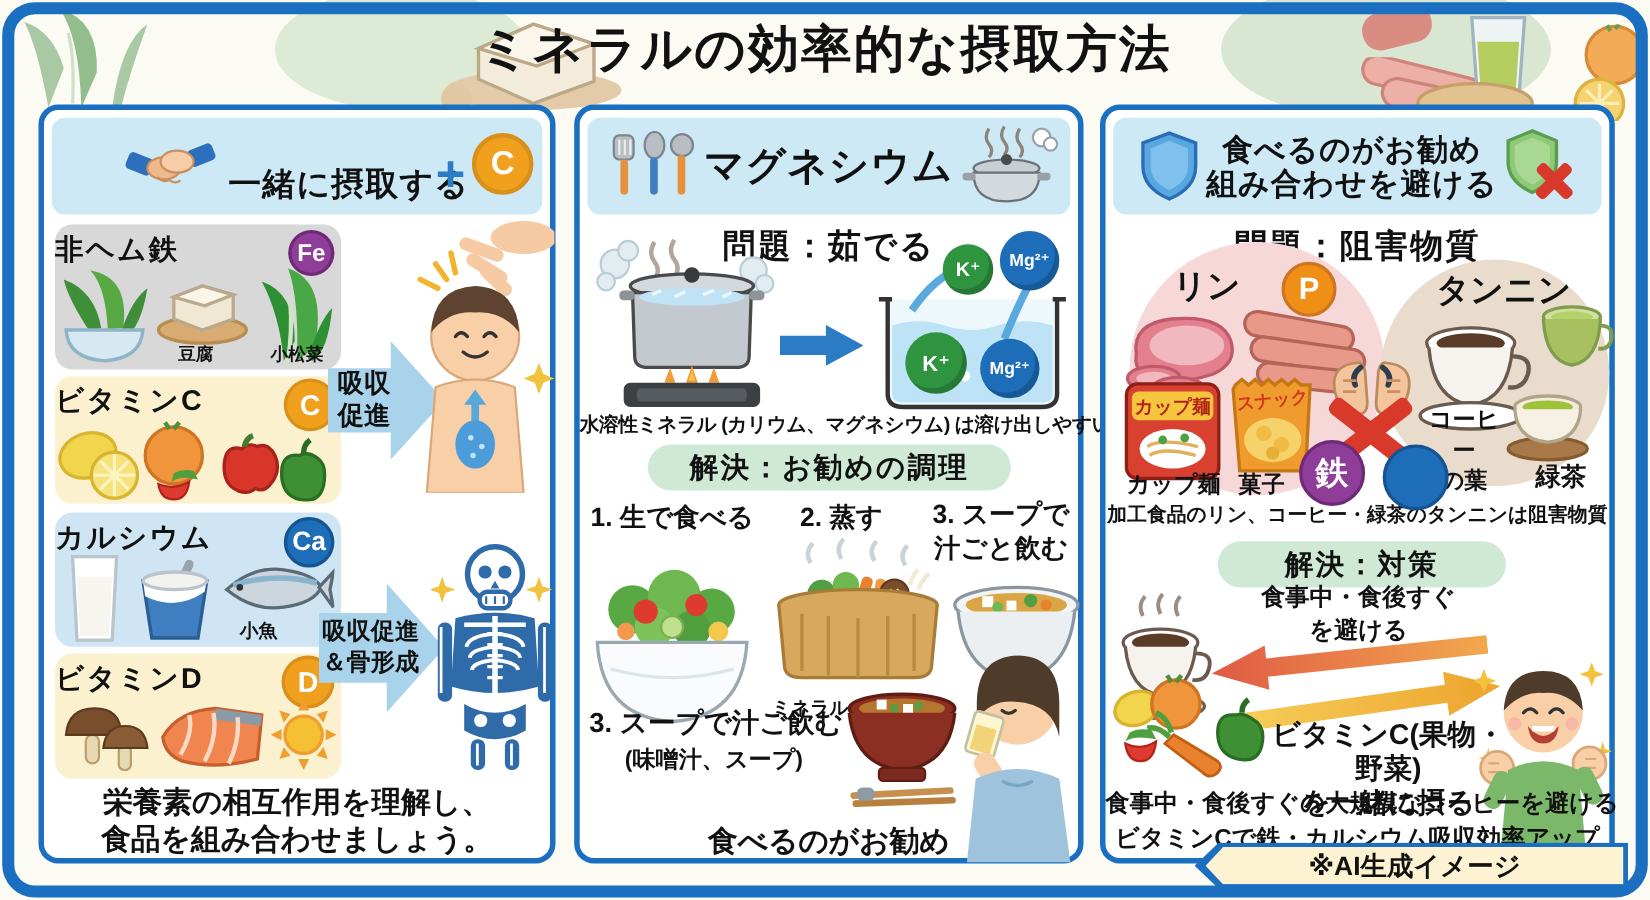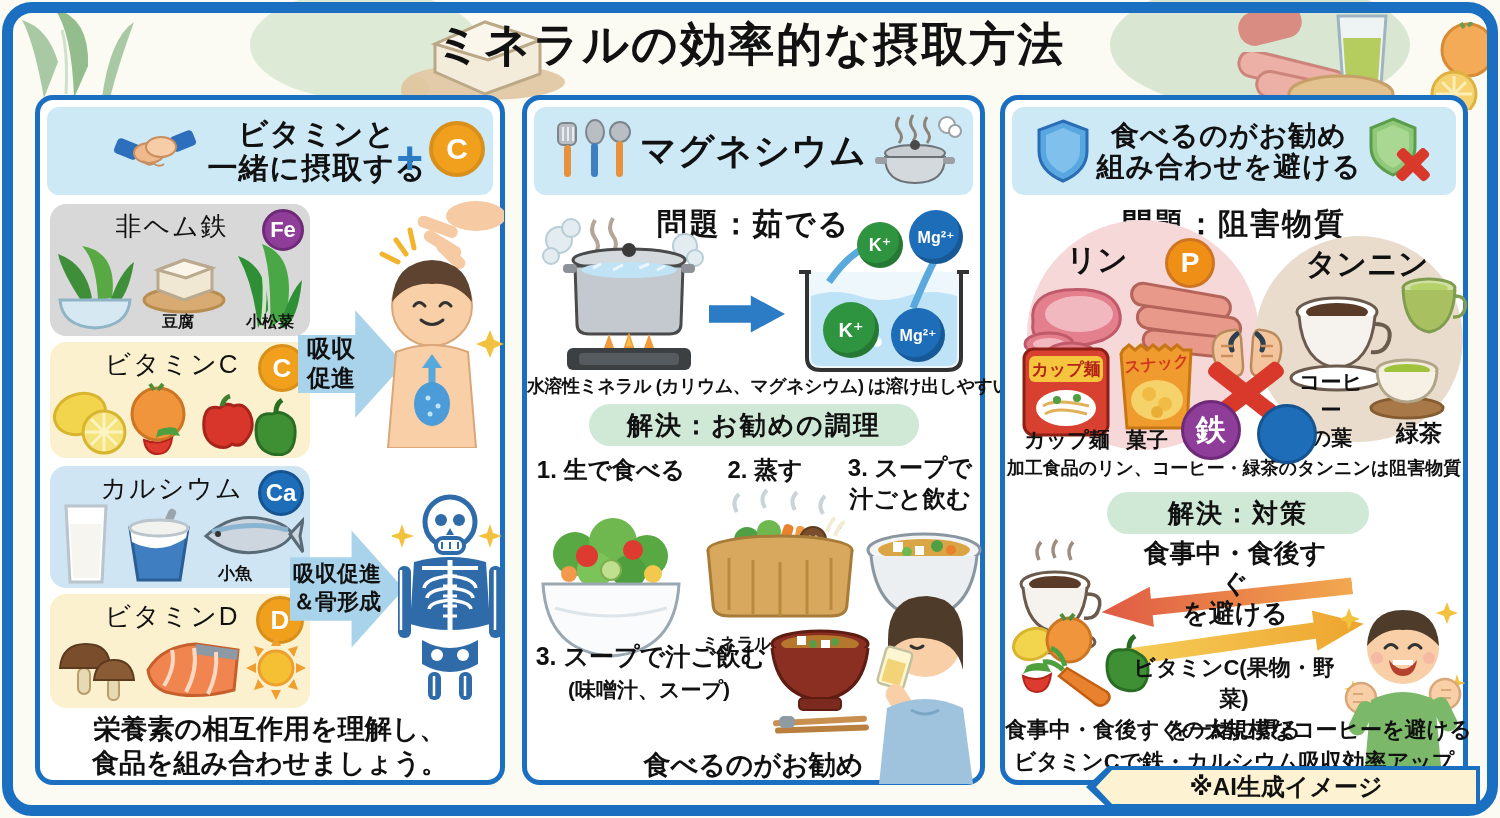--- a/index.html
+++ b/index.html
@@ -14,22 +14,22 @@
   .title { left:0; right:0; top:14px; font-size:46px; font-weight:bold; text-align:center;
            letter-spacing:2px; z-index:10; }
   .panel { position:absolute; top:95px; height:690px; background:#fff;
            border:5px solid #1b6fc0; border-radius:18px; z-index:10; }
   .phead { position:absolute; left:7px; right:7px; top:7px; height:88px; background:#cde9f6;
            border-radius:12px; display:flex; align-items:center; justify-content:center; gap:10px; }
   .phtitle { font-weight:bold; line-height:1.12; text-align:center; letter-spacing:1px; }
   .badge { position:absolute; border-radius:50%; color:#fff; font-weight:bold;
            display:flex; align-items:center; justify-content:center; }
   .card { position:absolute; border-radius:16px; }
-  .card-title { position:absolute; left:0; right:16px; top:5px; text-align:center;
-                font-weight:normal; font-size:26px; letter-spacing:2px; }
+  .card-title { position:absolute; left:0; right:16px; top:5px; text-align:left;
+                font-weight:bold; font-size:26px; letter-spacing:2px; }
   .flabel { position:absolute; font-weight:bold; font-size:16px; }
   .pill { position:absolute; background:#cfe9d6; border-radius:999px; display:flex;
           align-items:center; justify-content:center; font-weight:bold; font-size:26px; letter-spacing:2px; }
   .cap { position:absolute; font-weight:bold; text-align:center; }
   .barrow { position:absolute; background:#a9d3eb;
             clip-path:polygon(0 24%,54% 24%,54% 2%,100% 50%,54% 98%,54% 76%,0 76%); }
   .solid-arrow { position:absolute; background:#2b7cc4;
             clip-path:polygon(0 30%,55% 30%,55% 8%,100% 50%,55% 92%,55% 70%,0 70%); }
   .larrow { position:absolute; background:linear-gradient(90deg,#e05a44,#f2a84e);
             clip-path:polygon(100% 32%,20% 32%,20% 6%,0 50%,20% 94%,20% 68%,100% 68%); }
@@ -83,21 +83,21 @@
 <section class="panel" style="left:35px;width:470px;">
   <div class="phead">
     <svg width="84" height="56" viewBox="0 0 84 56">
       <rect x="2" y="18" width="24" height="16" rx="4" fill="#2d6fbd" transform="rotate(22 14 26)"></rect>
       <rect x="58" y="10" width="24" height="16" rx="4" fill="#2d6fbd" transform="rotate(-22 70 18)"></rect>
       <ellipse cx="36" cy="30" rx="15" ry="10" fill="#f0b98c" stroke="#c98f5f" stroke-width="2"></ellipse>
       <ellipse cx="48" cy="24" rx="15" ry="10" fill="#f6cda6" stroke="#c98f5f" stroke-width="2"></ellipse>
       <path d="M30 38 q6 6 12 2 M40 40 q6 5 11 1" stroke="#c98f5f" stroke-width="2" fill="none"></path>
     </svg>
     <div class="phtitle" style="font-size:30px;">
-      <span>ビタミンと</span><br>
+      <br>
       <span>一緒に摂取する</span>
     </div>
     <span class="abs b" style="right:70px;top:24px;font-size:46px;color:#2b7cc4;">+</span>
     <span class="badge" style="right:8px;top:14px;width:56px;height:56px;font-size:30px;background:#f0a01d;border:4px solid #d9901a;">C</span>
   </div>
 
   <div class="card" style="left:10px;top:104px;width:260px;height:132px;background:#d8d8d8;">
     <div class="card-title">非ヘム鉄</div>
     <span class="badge" style="right:6px;top:5px;width:42px;height:42px;font-size:22px;background:#8e3d99;border:3px solid #6e2a78;">Fe</span>
     <svg class="abs" style="left:2px;top:38px;" width="86" height="92" viewBox="0 0 86 92">
@@ -531,39 +531,39 @@
   <svg class="abs" style="left:6px;top:432px;" width="102" height="130" viewBox="0 0 102 130">
     <path d="M28 28 q-5 -10 2 -18 M44 26 q-5 -10 2 -18 M60 28 q-5 -10 2 -18" stroke="#9c8d7e" stroke-width="3.5" fill="none"></path>
     <ellipse cx="44" cy="52" rx="34" ry="12" fill="#fff" stroke="#6b5b4e" stroke-width="3"></ellipse>
     <ellipse cx="44" cy="52" rx="26" ry="8" fill="#5a3b28"></ellipse>
     <path d="M12 56 Q16 96 44 100 Q72 96 76 56" fill="#f6f3ee" stroke="#6b5b4e" stroke-width="3"></path>
     <path d="M76 62 q16 0 12 14 q-3 12 -15 10" fill="none" stroke="#6b5b4e" stroke-width="3.5"></path>
     <ellipse cx="44" cy="110" rx="40" ry="11" fill="#fff" stroke="#6b5b4e" stroke-width="3"></ellipse>
   </svg>
 
   <div class="larrow" style="left:96px;top:476px;width:252px;height:46px;transform:rotate(-6deg);"></div>
-  <div class="cap" style="left:130px;top:438px;width:200px;font-size:26px;line-height:30px;z-index:3;">
+  <div class="cap" style="left:130px;top:428px;width:200px;font-size:22px;line-height:30px;z-index:3;">
     <span>食事中・食後すぐ</span><br>
     <span>を避ける</span>
   </div>
   <div class="rarrow2" style="left:112px;top:518px;width:248px;height:46px;transform:rotate(-8deg);"></div>
 
   <svg class="abs" style="left:6px;top:512px;" width="142" height="100" viewBox="0 0 142 100">
     <ellipse cx="22" cy="32" rx="20" ry="15" fill="#f2d54d" stroke="#d9b42e" stroke-width="3" transform="rotate(-20 22 32)"></ellipse>
     <circle cx="58" cy="28" r="22" fill="#f0953c" stroke="#cd7523" stroke-width="3"></circle>
     <path d="M58 8 l5 -6 M54 8 l-4 -6" stroke="#4f8f3a" stroke-width="4"></path>
     <path d="M40 62 q-2 18 -14 18 q-12 0 -14 -16 q14 7 28 -2 Z" fill="#dd3b30" stroke="#b32318" stroke-width="2"></path>
     <path d="M12 62 q8 -6 28 -2 l-4 -8 q-12 -3 -20 2 Z" fill="#4f9f3f"></path>
     <path d="M56 56 L96 80 Q102 86 94 92 Q88 96 82 90 L48 64 Z" fill="#e8822f" stroke="#c45f12" stroke-width="2.5"></path>
     <path d="M52 58 q-10 -10 -20 -8 M54 54 q-4 -14 -14 -18" stroke="#4f9f3f" stroke-width="5" fill="none"></path>
     <path d="M112 38 q-16 -2 -16 16 q0 20 18 24 q18 4 22 -12 q4 -18 -8 -24 q-8 -6 -16 -4 Z" fill="#3f8f35" stroke="#2a6e24" stroke-width="3"></path>
     <path d="M118 36 q0 -8 6 -12" stroke="#2a6e24" stroke-width="5" fill="none"></path>
   </svg>
 
-  <div class="cap" style="left:120px;top:552px;width:218px;font-size:22px;line-height:31px;z-index:3;">
+  <div class="cap" style="left:148px;top:552px;width:218px;font-size:26px;line-height:31px;z-index:3;">
     <span>ビタミンC(果物・野菜)</span><br>
     <span>を一緒に摂る</span>
   </div>
 
   <svg class="abs" style="left:336px;top:496px;" width="124" height="192" viewBox="0 0 124 192">
     <path d="M8 12 l3 8 8 3 -8 3 -3 8 -3 -8 -8 -3 8 -3 Z" fill="#f2c13d"></path>
     <path d="M112 6 l3 8 8 3 -8 3 -3 8 -3 -8 -8 -3 8 -3 Z" fill="#f2c13d" transform="translate(-6 0)"></path>
     <path d="M116 78 l2 7 7 2 -7 2 -2 7 -2 -7 -7 -2 7 -2 Z" fill="#f2c13d"></path>
     <path d="M6 84 l2 7 7 2 -7 2 -2 7 -2 -7 -7 -2 7 -2 Z" fill="#f2c13d" transform="translate(6 0)"></path>
     <circle cx="20" cy="102" r="15" fill="#f8cfa6" stroke="#d9a778" stroke-width="2.5"></circle>

